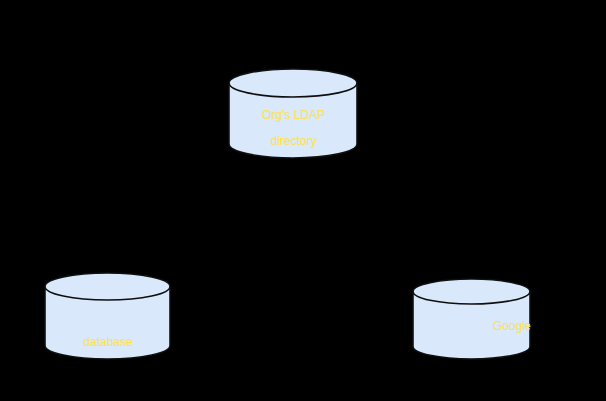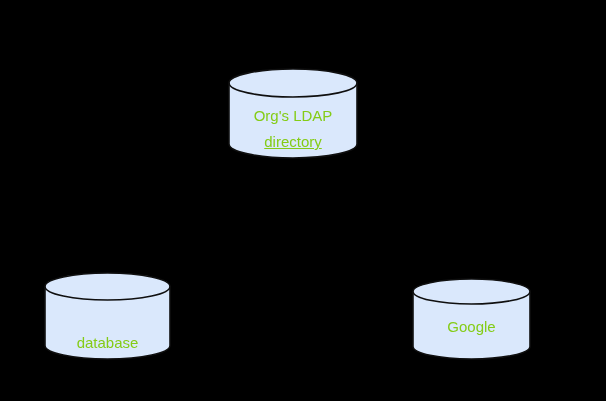--- a/index.html
+++ b/index.html
@@ -22,51 +22,51 @@
   }
   .db-node svg {
     display: block;
     overflow: visible;
   }
   .db-label {
     position: absolute;
     left: 0;
     right: 0;
     text-align: center;
-    color: #84cc16;
+    color: #fde047;
     font-family: "Liberation Sans", sans-serif;
-    font-size: 15px;
+    font-size: 12px;
     line-height: 19px;
     white-space: pre;
     pointer-events: none;
   }
 </style>
 </head>
 <body>
 
 <div id="canvas">
 
   <div class="db-node" style="left:228px; top:68px; width:130px; height:91px;">
     <svg width="130" height="91" viewBox="0 0 130 91" aria-hidden="true">
       <path d="M 1 15 A 64 14 0 0 1 129 15 L 129 76 A 64 14 0 0 1 1 76 Z" fill="#dae8fc" stroke="#0f0f0f" stroke-width="1.6"></path>
       <path d="M 1 15 A 64 14 0 0 0 129 15" fill="none" stroke="#0f0f0f" stroke-width="1.6"></path>
     </svg>
     <div class="db-label" style="top:38px;">Org's LDAP</div>
-    <div class="db-label" style="top:64px;text-decoration:underline;">directory</div>
+    <div class="db-label" style="top:64px;">directory</div>
   </div>
 
   <div class="db-node" style="left:44px; top:272px; width:127px; height:88px;">
     <svg width="127" height="88" viewBox="0 0 127 88" aria-hidden="true">
       <path d="M 1 14.5 A 62.5 13.5 0 0 1 126 14.5 L 126 73.5 A 62.5 13.5 0 0 1 1 73.5 Z" fill="#dae8fc" stroke="#0f0f0f" stroke-width="1.6"></path>
       <path d="M 1 14.5 A 62.5 13.5 0 0 0 126 14.5" fill="none" stroke="#0f0f0f" stroke-width="1.6"></path>
     </svg>
     <div class="db-label" style="top:61px;text-align:center;">database</div>
   </div>
 
   <div class="db-node" style="left:412px; top:278px; width:119px; height:82px;">
     <svg width="119" height="82" viewBox="0 0 119 82" aria-hidden="true">
       <path d="M 1 13.5 A 58.5 12.5 0 0 1 118 13.5 L 118 68.5 A 58.5 12.5 0 0 1 1 68.5 Z" fill="#dae8fc" stroke="#0f0f0f" stroke-width="1.6"></path>
       <path d="M 1 13.5 A 58.5 12.5 0 0 0 118 13.5" fill="none" stroke="#0f0f0f" stroke-width="1.6"></path>
     </svg>
-    <div class="db-label" style="top:39px;">Google</div>
+    <div class="db-label" style="top:39px;text-align:right;">Google</div>
   </div>
 
 </div>
 
 </body></html>

